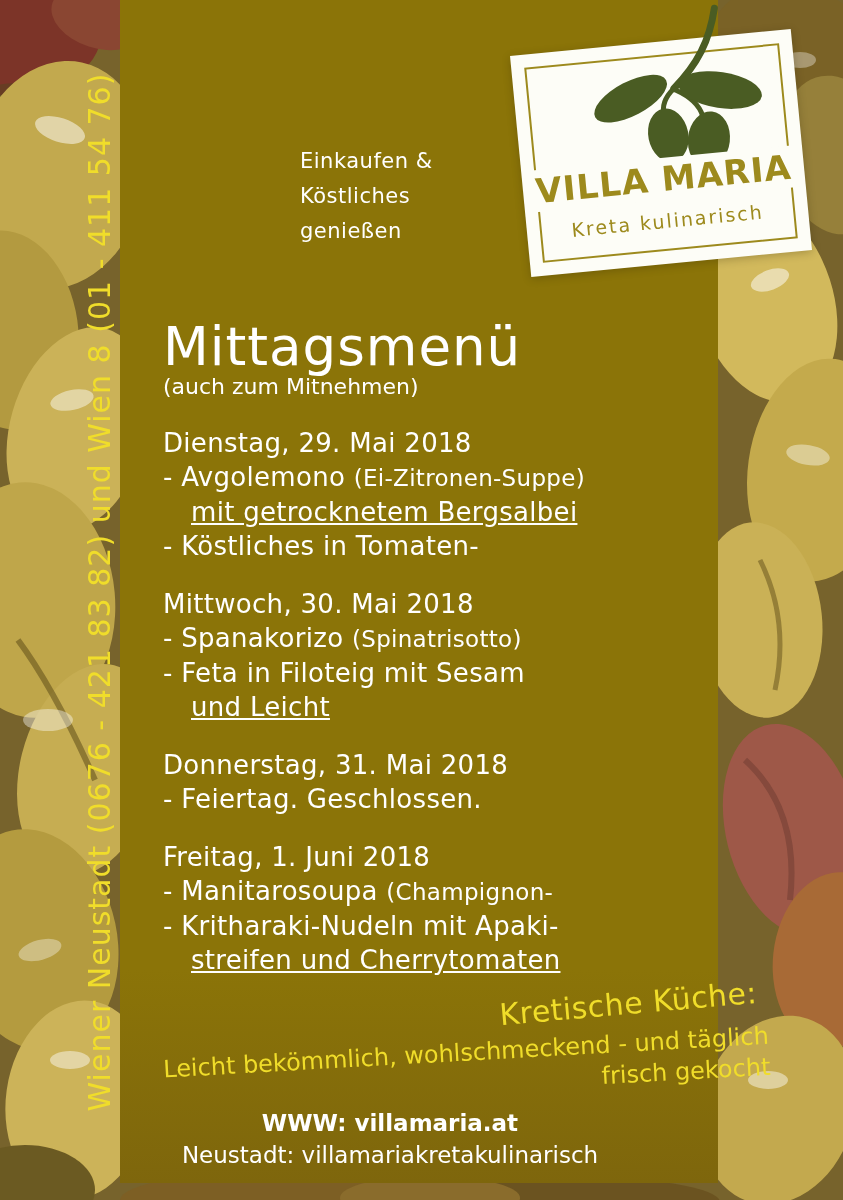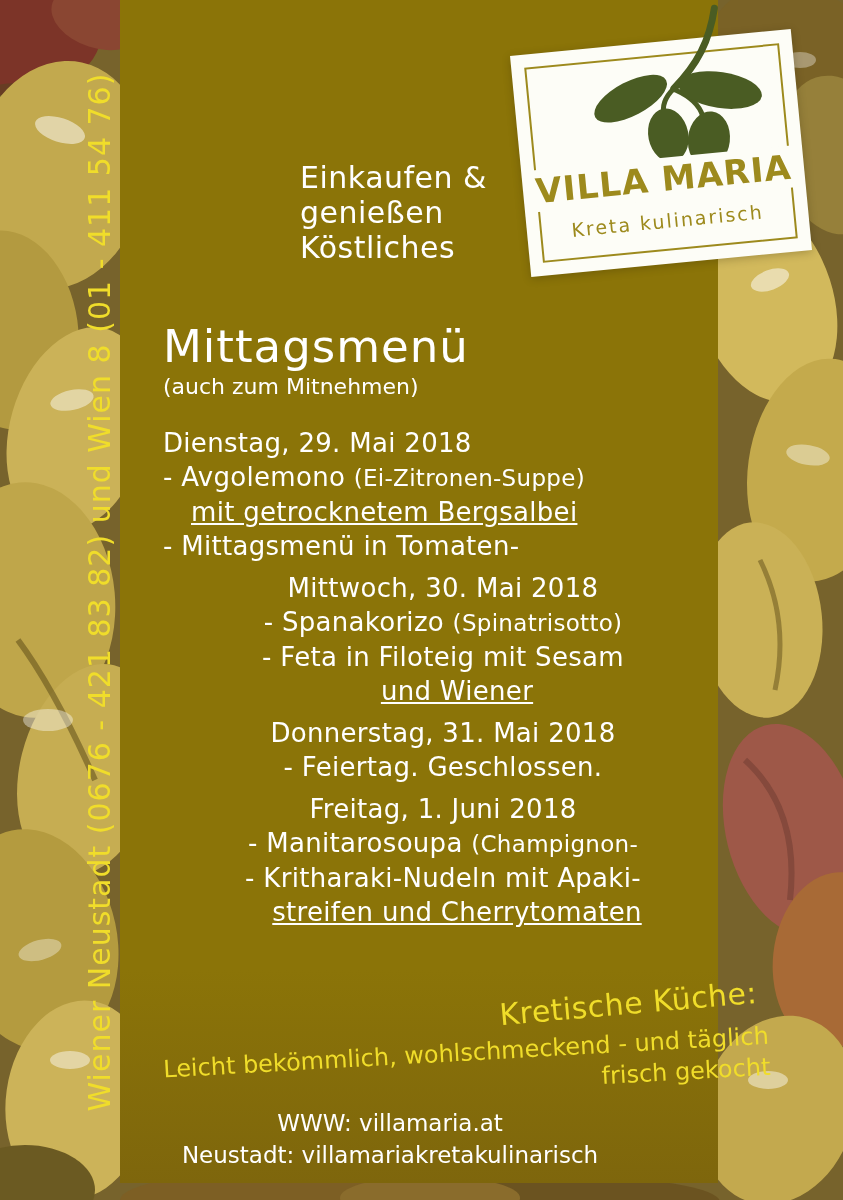--- a/index.html
+++ b/index.html
@@ -15,59 +15,59 @@
   .panel{
     position:absolute; left:120px; top:0; width:598px; height:1183px;
     background:linear-gradient(180deg, var(--panel) 0%, var(--panel) 82%, var(--panel-dark) 100%);
   }
   .vtext{
     position:absolute; left:-455px; top:572px; width:1110px; height:40px;
     transform:rotate(-90deg); transform-origin:center;
     color:var(--yellow); font-size:30px; line-height:40px; letter-spacing:1px;
     text-align:center; white-space:nowrap;
   }
-  .tagline{position:absolute; left:300px; top:160px; color:var(--white);
-    font-size:30px; line-height:35px; letter-spacing:.5px;}
+  .tagline{position:absolute; left:300px; top:144px; color:var(--white);
+    font-size:21px; line-height:35px; letter-spacing:.5px;}
   .logo-card{
     position:absolute; left:520px; top:42px; width:282px; height:222px;
     background:var(--card); transform:rotate(-5.5deg);
     box-shadow:0 2px 8px rgba(40,30,5,.25);
   }
   .logo-frame{position:absolute; left:13px; top:13px; right:13px; bottom:13px;
     border:2px solid var(--gold);}
   .branch{position:absolute; left:0; top:-30px; width:282px; height:162px; overflow:visible;}
   .logo-title{
     position:absolute; left:6px; right:6px; top:116px; text-align:center;
     color:var(--gold); background:var(--card); font-size:34px; font-weight:bold;
     letter-spacing:1px; padding:2px 0; line-height:38px;
   }
   .logo-sub{
     position:absolute; left:0; right:0; top:166px; text-align:center;
     color:var(--gold); font-size:19px; letter-spacing:2px; line-height:26px;
   }
   .menu{position:absolute; left:163px; top:322px; width:560px; color:var(--white);}
-  .menu-title{font-size:45px; line-height:50px; letter-spacing:1px;}
+  .menu-title{font-size:53px; line-height:50px; letter-spacing:1px;}
   .menu-sub{font-size:22px; line-height:26px; margin-top:2px;}
   #days{margin-top:26px;}
-  .day + .day{margin-top:8px;text-align:center;}
+  .day + .day{margin-top:24px;}
   .day-header, .menu-line{font-size:26px; line-height:34px; letter-spacing:.3px;}
   .menu-line.indent{padding-left:28px;text-decoration:underline;}
   .menu-line .small{font-size:23px;}
   .menu-line.small-line{line-height:28px;}
   .kitchen-head{
     position:absolute; right:86px; top:986px; color:var(--yellow);
     font-size:30px; transform:rotate(-5deg); white-space:nowrap; letter-spacing:.5px;
   }
   .kitchen-sub{
     position:absolute; left:150px; width:620px; top:1038px; color:var(--yellow);
     font-size:24px; line-height:31px; text-align:right; transform:rotate(-3.2deg);
   }
   .www,.fb{position:absolute; left:120px; width:540px; text-align:center;
     color:var(--white); font-size:23px; line-height:30px;}
-  .www{top:1108px;}
+  .www{top:1108px;font-weight:bold;}
   .fb{top:1140px;}
 </style>
 </head>
 <body>
 
 <div class="page">
 
   <svg class="photo" viewBox="0 0 843 1200" preserveAspectRatio="none" aria-hidden="true">
     <rect width="843" height="1200" fill="#77632c"></rect>
 
@@ -110,22 +110,22 @@
     <ellipse cx="808" cy="455" rx="22" ry="10" fill="#ffffff" opacity=".4" transform="rotate(10 808 455)"></ellipse>
     <ellipse cx="768" cy="1080" rx="20" ry="9" fill="#ffffff" opacity=".45"></ellipse>
   </svg>
 
   <div class="panel"></div>
 
   <div class="vtext">Wiener Neustadt (0676 - 421 83 82) und Wien 8 (01 - 411 54 76)</div>
 
   <div class="tagline">
     <div>Einkaufen &amp;</div>
+    <div>Köstliches</div>
     <div>genießen</div>
-    <div>Köstliches</div>
   </div>
 
   <div class="logo-card">
     <div class="logo-frame"></div>
     <svg class="branch" viewBox="0 0 282 162" aria-hidden="true">
       <g fill="var(--branch)" stroke="var(--branch)">
         <path d="M208 2 C200 34, 186 56, 160 78" fill="none" stroke-width="7" stroke-linecap="round"></path>
         <path d="M160 78 C150 86, 146 94, 148 104" fill="none" stroke-width="5" stroke-linecap="round"></path>
         <path d="M162 80 C176 88, 184 98, 186 108" fill="none" stroke-width="5" stroke-linecap="round"></path>
         <ellipse cx="116" cy="84" rx="40" ry="17" stroke="none" transform="rotate(-22 116 84)"></ellipse>
@@ -139,27 +139,27 @@
   </div>
 
   <div class="menu">
     <div class="menu-title">Mittagsmenü</div>
     <div class="menu-sub">(auch zum Mitnehmen)</div>
     <div id="days">
         <div class="day">
           <div class="day-header">Dienstag, 29. Mai 2018</div>
           <div class="menu-line"><span>- Avgolemono </span><span class="small">(Ei-Zitronen-Suppe)</span></div>
           <div class="menu-line indent"><span>mit getrocknetem Bergsalbei</span></div>
-          <div class="menu-line"><span>- Mittagsmenü in Tomaten-</span></div>
+          <div class="menu-line"><span>- Köstliches in Tomaten-</span></div>
         </div>
         <div class="day">
           <div class="day-header">Mittwoch, 30. Mai 2018</div>
           <div class="menu-line"><span>- Spanakorizo </span><span class="small">(Spinatrisotto)</span></div>
           <div class="menu-line"><span>- Feta in Filoteig mit Sesam</span></div>
-          <div class="menu-line indent"><span>und Wiener</span></div>
+          <div class="menu-line indent"><span>und Leicht</span></div>
         </div>
         <div class="day">
           <div class="day-header">Donnerstag, 31. Mai 2018</div>
           <div class="menu-line"><span>- Feiertag. Geschlossen.</span></div>
         </div>
         <div class="day">
           <div class="day-header">Freitag, 1. Juni 2018</div>
           <div class="menu-line"><span>- Manitarosoupa </span><span class="small">(Champignon-</span></div>
           <div class="menu-line"><span>- Kritharaki-Nudeln mit Apaki-</span></div>
           <div class="menu-line indent"><span>streifen und Cherrytomaten</span></div>

